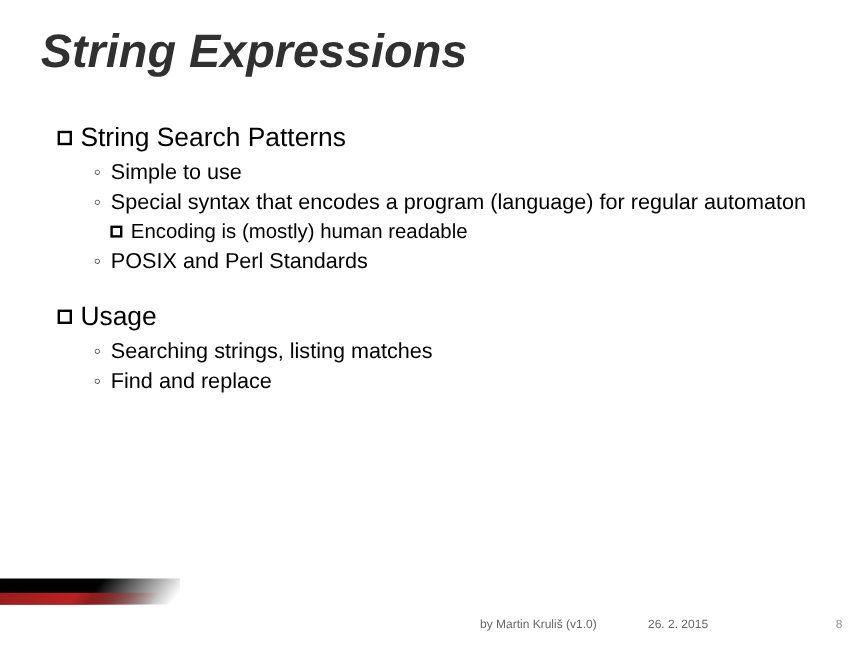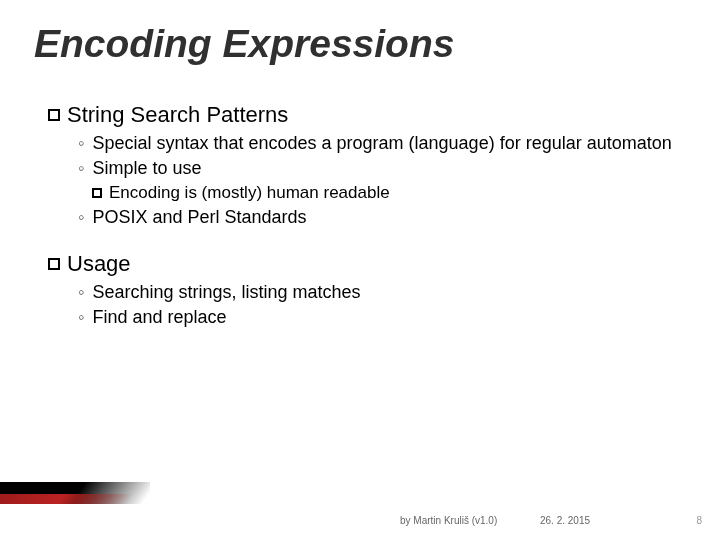--- a/index.html
+++ b/index.html
@@ -128,32 +128,32 @@
     right: 18px;
     bottom: 0;
     color: #999;
   }
 </style>
 </head>
 <body>
 
 <div class="slide">
 
-  <div class="title">Encoding Expressions</div>
+  <div class="title">String Expressions</div>
 
   <div class="content">
 
     <div class="section">
       <span class="box-bullet"></span><span>String Search Patterns</span>
     </div>
     <div class="l1">
-      <span class="circ">◦</span><span>Special syntax that encodes a program (language) for regular automaton</span>
+      <span class="circ">◦</span><span>Simple to use</span>
     </div>
     <div class="l1">
-      <span class="circ">◦</span><span>Simple to use</span>
+      <span class="circ">◦</span><span>Special syntax that encodes a program (language) for regular automaton</span>
     </div>
     <div class="l2">
       <span class="sqfill"></span><span>Encoding is (mostly) human readable</span>
     </div>
     <div class="l1">
       <span class="circ">◦</span><span>POSIX and Perl Standards</span>
     </div>
 
     <div class="gap"></div>
 

